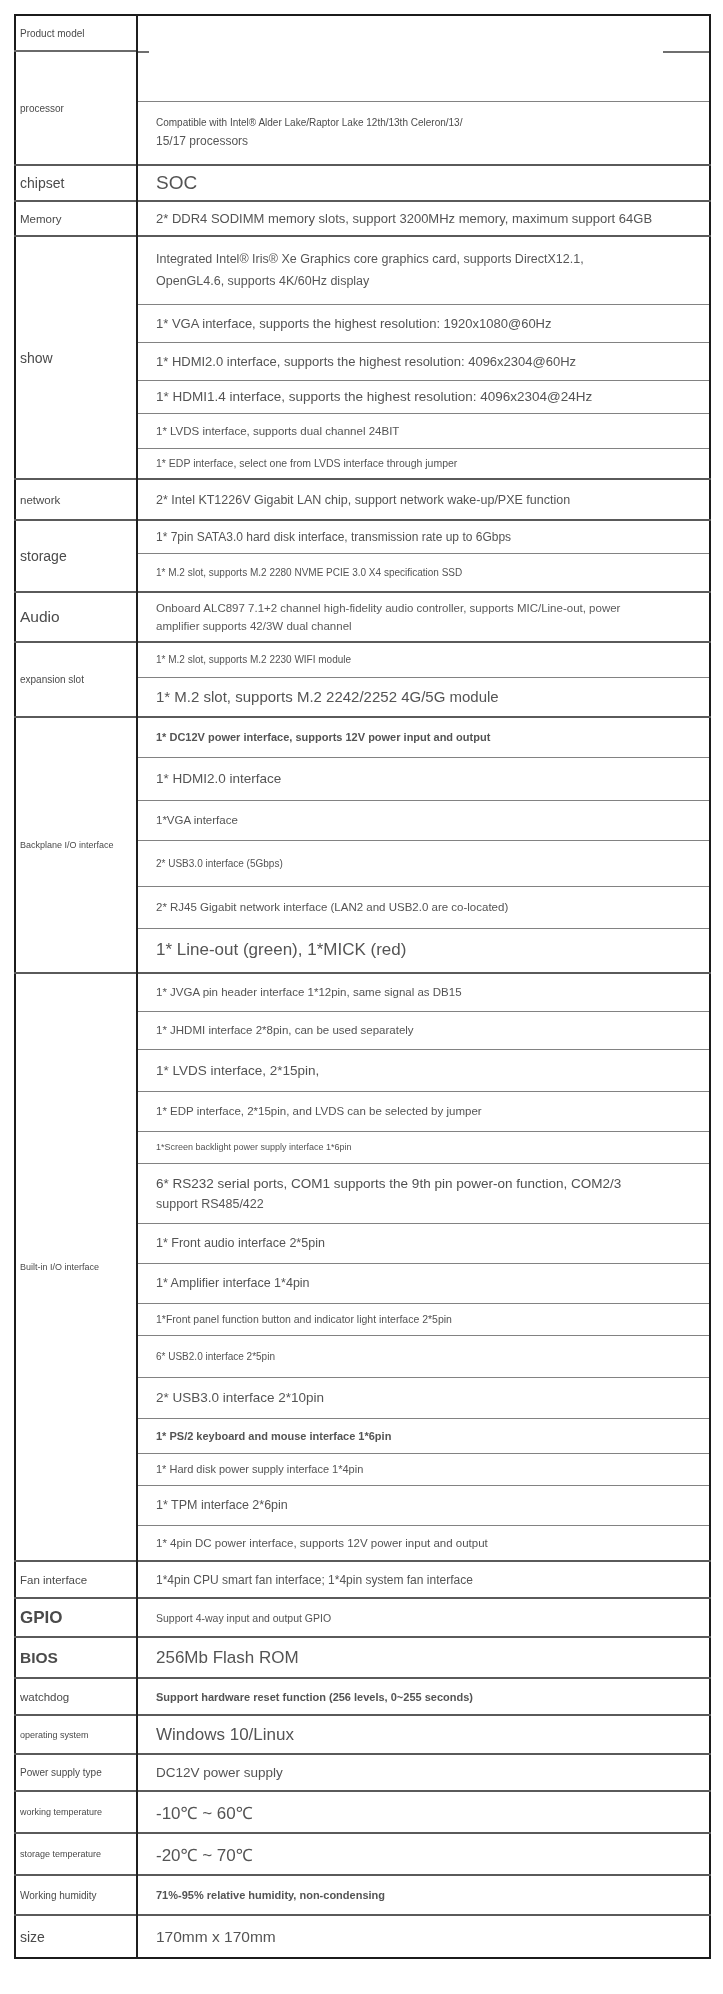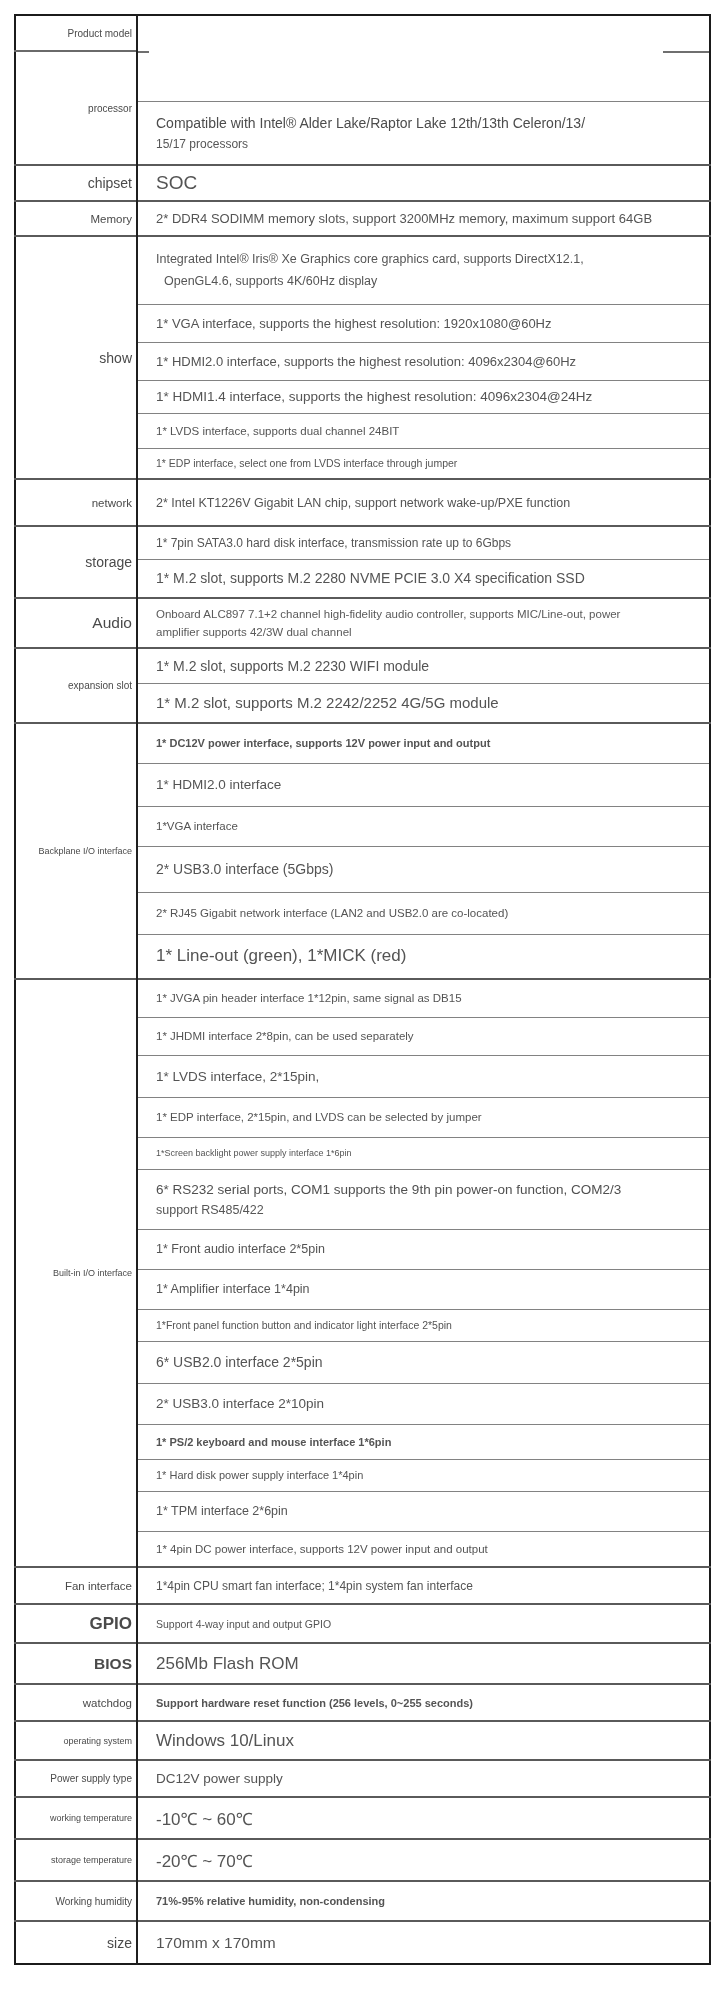--- a/index.html
+++ b/index.html
@@ -14,21 +14,21 @@
     border-collapse: collapse;
     width: 695px;
     table-layout: fixed;
     border: 2px solid #1b1b1b;
     background: #fff;
   }
   col.c-label { width: 122px; }
   col.c-value { width: 573px; }
   td { padding: 0; vertical-align: middle; }
   td.label {
-    text-align: right;
+    text-align: left;
     color: #4a4a4a;
     border-right: 2px solid #1f1f1f;
     padding: 0 4px;
   }
   td.val { padding-left: 18px; color: #545454; }
 
   
   tr.sec > td { border-top: 2px solid #5a5a5a; }
   
   tr.sub > td { border-top: 1px solid #828282; }
@@ -51,27 +51,27 @@
   
   .v9  { font-size: 9px;    color: #6e6e6e; }
   .v95 { font-size: 11px;  color: #6e6e6e; }
   .v10 { font-size: 10.5px; color: #606060; }
   .v11 { font-size: 11px;   color: #5a5a5a; font-weight: bold; }
   .v115{ font-size: 11.5px; color: #5a5a5a; }
   .v12 { font-size: 12px;   color: #565656; }
   .v125{ font-size: 12.5px; color: #565656; }
   .v13 { font-size: 13px;   color: #525252; }
   .v135{ font-size: 13.5px; color: #505050; }
-  .v14 { font-size: 14px; color: #4c4c4c; }
+  .v14 { font-size: 10px; color: #4c4c4c; }
   .v15 { font-size: 15px;   color: #4a4a4a; }
   .v155{ font-size: 15.5px; color: #484848; }
   .v17 { font-size: 17px;   color: #444444; }
   .v19 { font-size: 19px;   color: #3e3e3e; }
   .mt6 { margin-top: 6px; }
-  .mt8 { margin-top: 8px; margin-left: 8px; }
+  .mt8 { margin-top: 8px; }
 </style>
 </head>
 <body>
 
 <div class="tbl-wrap">
 <table class="spec">
   <colgroup>
         <col class="c-label">
         <col class="c-value">
       </colgroup>
@@ -123,21 +123,21 @@
   <tr class="sub" style="height:33px;">
     <td class="val v135">1* HDMI1.4 interface, supports the highest resolution: 4096x2304@24Hz</td>
   </tr>
   <tr class="sub" style="height:35px;">
     <td class="val v115">1* LVDS interface, supports dual channel 24BIT</td>
   </tr>
   <tr class="sub" style="height:31px;">
     <td class="val v10">1* EDP interface, select one from LVDS interface through jumper</td>
   </tr>
 
-  <tr class="sec" style="height:47px;border-radius:10px;">
+  <tr class="sec" style="height:41px;border-radius:10px;">
     <td class="label lbl-m">network</td>
     <td class="val v125">2* Intel KT1226V Gigabit LAN chip, support network wake-up/PXE function</td>
   </tr>
 
   <tr class="sec" style="height:33px;">
     <td class="label lbl-l" rowspan="2">storage</td>
     <td class="val v12">1* 7pin SATA3.0 hard disk interface, transmission rate up to 6Gbps</td>
   </tr>
   <tr class="sub" style="height:39px;">
     <td class="val v14">1* M.2 slot, supports M.2 2280 NVME PCIE 3.0 X4 specification SSD</td>

